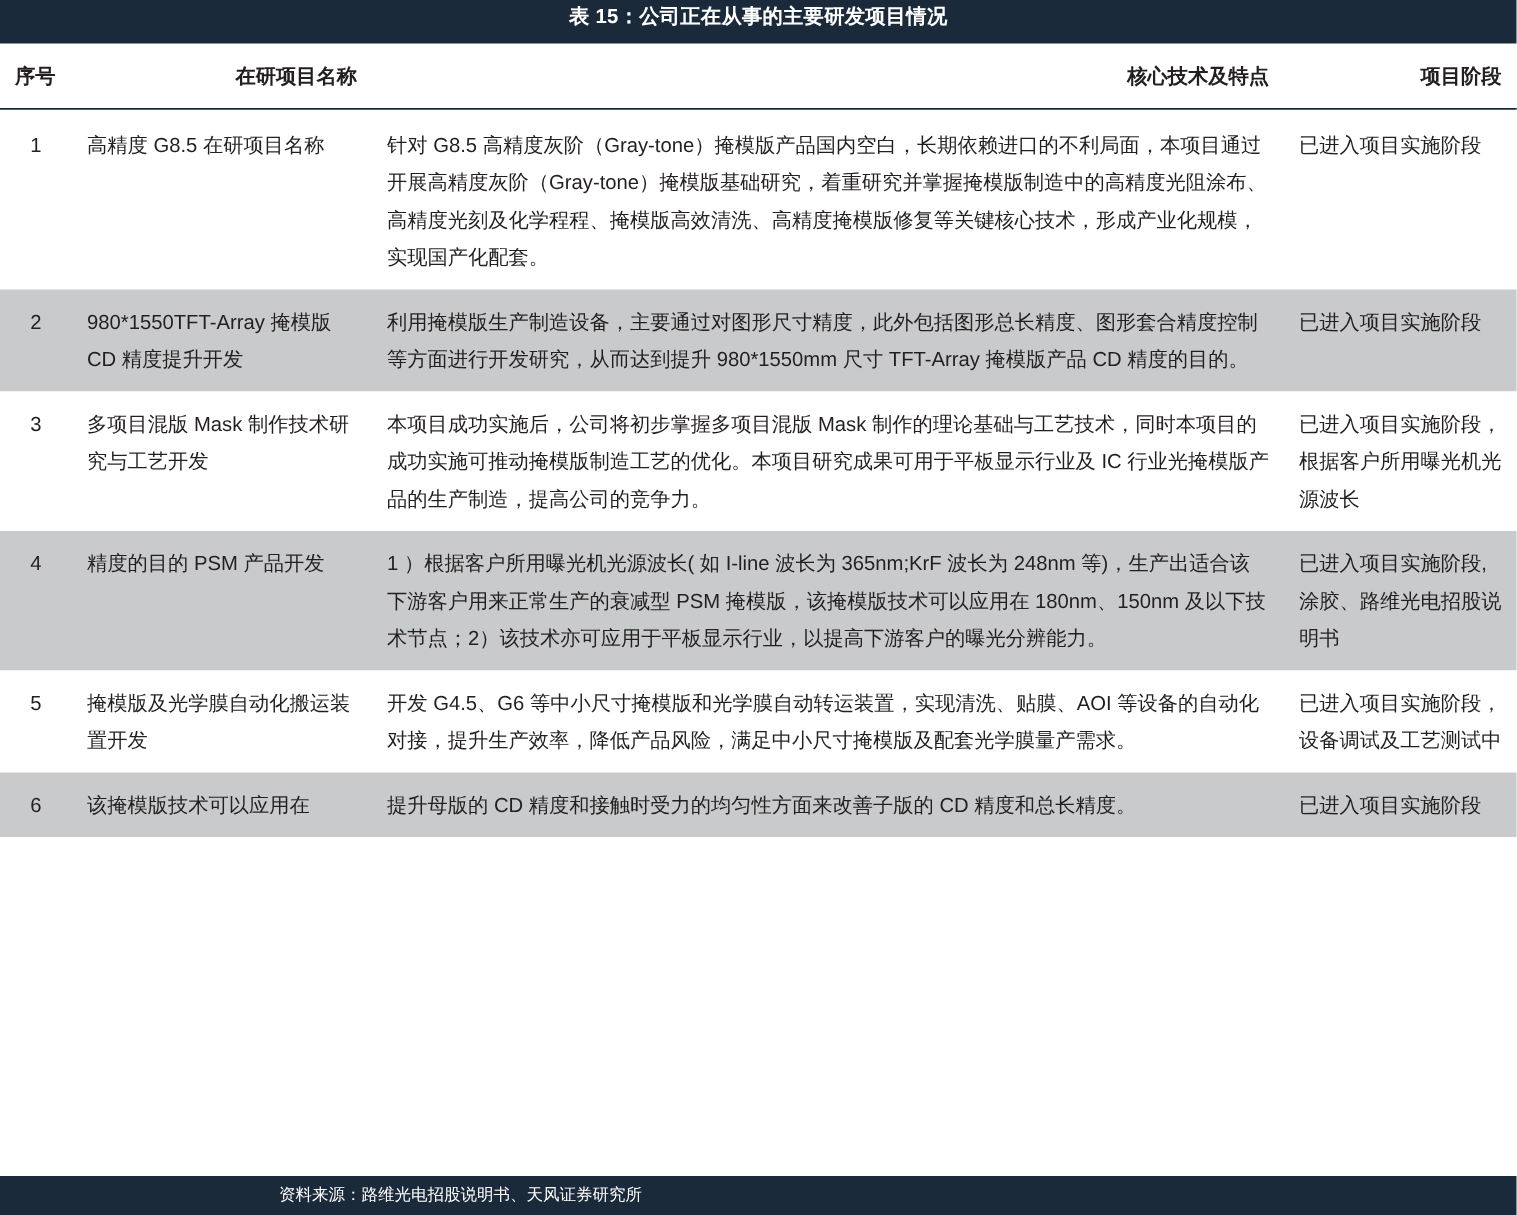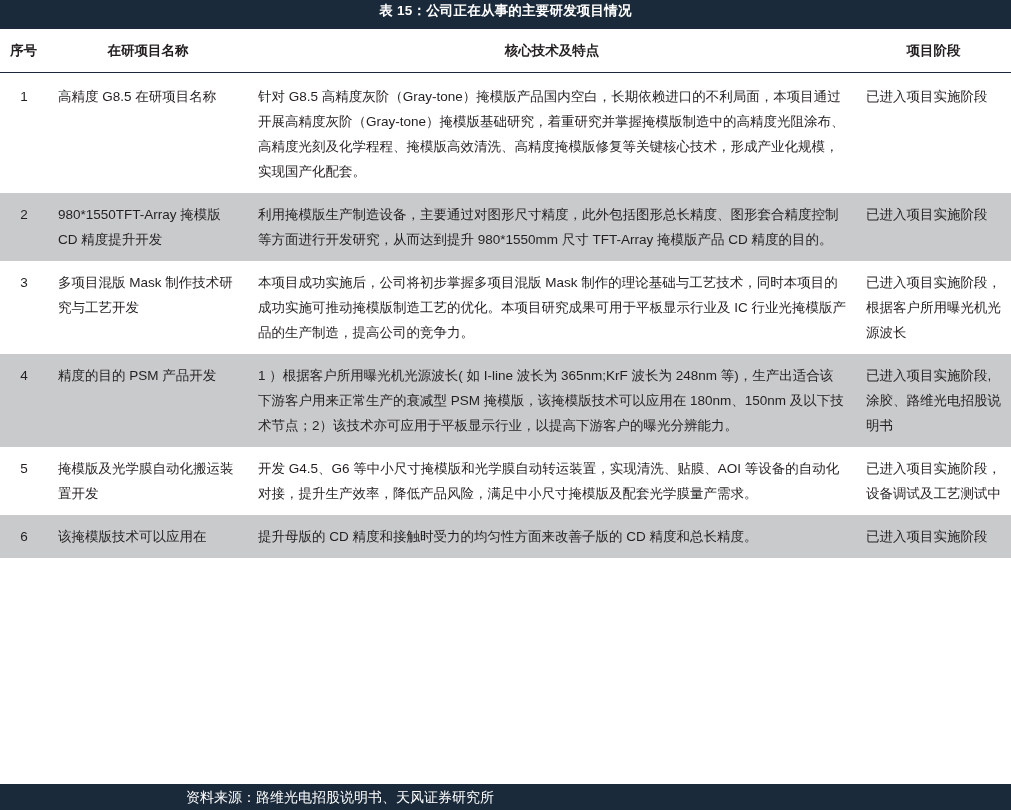--- a/index.html
+++ b/index.html
@@ -43,42 +43,42 @@
     font-size: 13.5px;
     line-height: 25px;
     color: #231f20;
   }
   thead th {
     font-weight: bold;
     font-size: 14px;
     border-bottom: 1.5px solid #1b2a3a;
     padding-top: 8px;
     padding-bottom: 8px;
-    text-align: center;
+    text-align: right;
     line-height: 26px;
   }
   th.c-no, td.c-no { width: 48px; text-align: center; padding-left: 4px; padding-right: 4px;}
   th.c-no { text-align: left; padding-left: 24px; }
   td.c-no { text-align: center; color:#231f20; }
   th.c-name, td.c-name { width: 200px; }
   th.c-tech, td.c-tech { width: 608px; }
   th.c-stage, td.c-stage { width: 155px; margin-top: 16px; }
   tbody tr.odd td { background: #ffffff; }
   tbody tr.even td { background: #c9cacb; }
   tbody tr td { border-bottom: none; }
   tbody tr:first-child td { padding-top: 11px; }
   .footer-bar {
     position: absolute;
     left: 0;
     bottom: 0;
     width: 1011px;
     height: 26px;
     background: #1b2a3a;
     color: #ffffff;
-    font-size: 14px;
+    font-size: 11px;
     line-height: 26px;
     padding-left: 186px;
   }
   .spacer { flex: 1 1 auto; background: #ffffff; }
   .tbl-wrap { position: relative; }
 </style>
 </head>
 <body>
 
 <div class="page">

